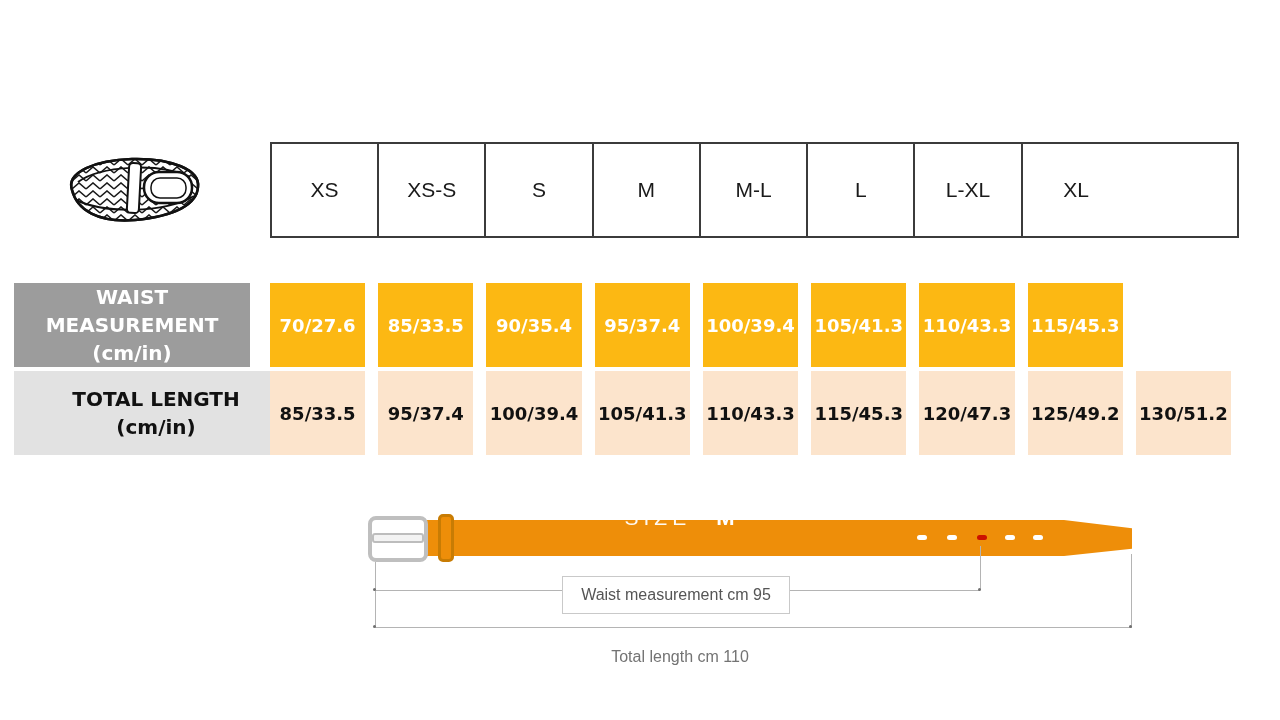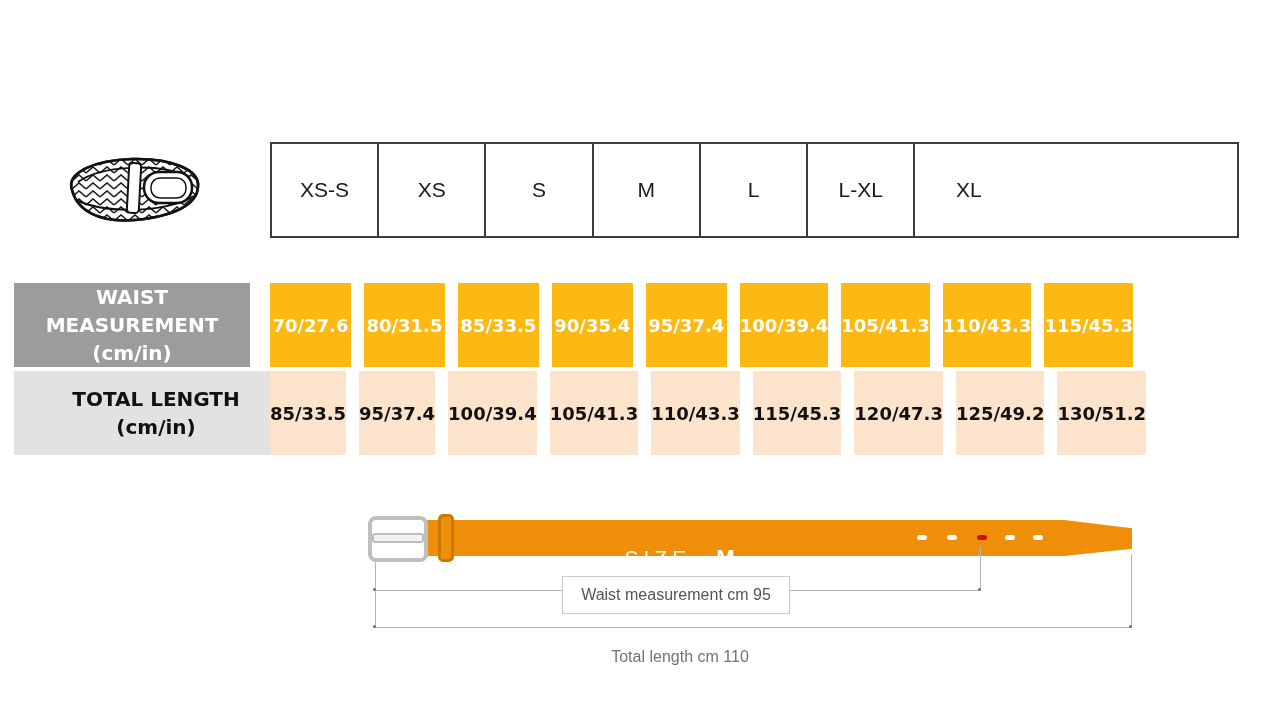--- a/index.html
+++ b/index.html
@@ -22,21 +22,21 @@
   .row-label{
     position:absolute;left:14px;width:236px;height:84px;
     display:flex;flex-direction:column;align-items:center;justify-content:center;
     font-family:"DejaVu Sans", sans-serif;font-weight:bold;font-size:20px;line-height:1.4;
     text-align:center;
   }
   .waist-label{top:283px;background:#9C9C9C;color:#ffffff;}
   .length-label{top:371px;background:#E2E2E2;color:#111111;padding-left:24px;}
   
   .data-row{
-    position:absolute;left:270px;width:863px;height:84px;
+    position:absolute;left:270px;width:961px;height:84px;
     display:grid;grid-template-columns:repeat(9,1fr);column-gap:13px;
   }
   .waist-values{top:283px;}
   .length-values{top:371px;}
   .value-cell{
     display:flex;align-items:center;justify-content:center;
     font-family:"DejaVu Sans", sans-serif;font-weight:bold;font-size:18px;
   }
   .waist-values .value-cell{background:#FCB813;color:#ffffff;}
   .length-values .value-cell{background:#FCE4CC;color:#111111;}
@@ -54,21 +54,21 @@
     position:absolute;left:1064px;top:520px;width:68px;height:36px;background:#EE8E09;
     clip-path:polygon(0 0,100% 23%,100% 80%,0 100%);
   }
   .keeper{
     position:absolute;left:438px;top:514px;width:16px;height:48px;box-sizing:border-box;
     background:#EE8E09;border:3px solid #C87C04;border-radius:5px;z-index:2;
   }
   .hole{position:absolute;top:535px;width:10px;height:5px;border-radius:2.5px;background:#ffffff;}
   .hole.red{background:#CC1100;}
   .size-text{
-    position:absolute;left:620px;top:544px;width:120px;height:28px;z-index:2;
+    position:absolute;left:620px;top:504px;width:120px;height:28px;z-index:2;
     display:flex;align-items:center;justify-content:center;gap:25px;color:#ffffff;
   }
   .size-word{font-size:21px;letter-spacing:5px;font-weight:300;opacity:.95;}
   .size-value{font-size:22px;font-weight:bold;letter-spacing:1px;}
   
   .dim-vline{position:absolute;width:1px;background:#b4b4b4;}
   .v-buckle{left:375px;top:562px;height:66px;}
   .v-hole{left:980px;top:546px;height:44px;}
   .v-tip{left:1131px;top:554px;height:74px;}
   .dim-hline{position:absolute;height:1px;background:#b4b4b4;}
@@ -102,37 +102,37 @@
     <path d="M14,40 C8,22 38,10 74,9 C114,8 142,20 140,37 C139,54 118,66 77,70 C40,73 19,60 14,40 Z" fill="#ffffff" stroke="#111111" stroke-width="2.5"></path>
     <path d="M14,40 C8,22 38,10 74,9 C114,8 142,20 140,37 C139,54 118,66 77,70 C40,73 19,60 14,40 Z" fill="url(#braid)" stroke="#111111" stroke-width="2.5"></path>
     <path d="M20,32 C42,16 100,12 132,27" fill="none" stroke="#111111" stroke-width="2"></path>
     <path d="M18,50 C45,63 105,64 136,46" fill="none" stroke="#111111" stroke-width="2"></path>
     <rect x="70" y="13" width="12" height="50" rx="4" fill="#ffffff" stroke="#111111" stroke-width="2" transform="rotate(3 76 38)"></rect>
     <rect x="86" y="22" width="48" height="31" rx="15" fill="#ffffff" stroke="#111111" stroke-width="2.5"></rect>
     <rect x="93" y="28" width="35" height="20" rx="9" fill="#ffffff" stroke="#111111" stroke-width="1.5"></rect>
   </svg>
 
   <div class="header-row">
+    <div class="header-cell">XS</div>
     <div class="header-cell">XS-S</div>
-    <div class="header-cell">XS</div>
     <div class="header-cell">S</div>
     <div class="header-cell">M</div>
+    <div class="header-cell">M-L</div>
     <div class="header-cell">L</div>
     <div class="header-cell">L-XL</div>
     <div class="header-cell">XL</div>
   </div>
 
   <div class="row-label waist-label">
     <span>WAIST MEASUREMENT</span>
     <span>(cm/in)</span>
   </div>
 
   <div class="data-row waist-values">
     <div class="value-cell">70/27.6</div>
-    <div class="value-cell">80/31.5</div>
     <div class="value-cell">85/33.5</div>
     <div class="value-cell">90/35.4</div>
     <div class="value-cell">95/37.4</div>
     <div class="value-cell">100/39.4</div>
     <div class="value-cell">105/41.3</div>
     <div class="value-cell">110/43.3</div>
     <div class="value-cell">115/45.3</div>
   </div>
 
   <div class="row-label length-label">

